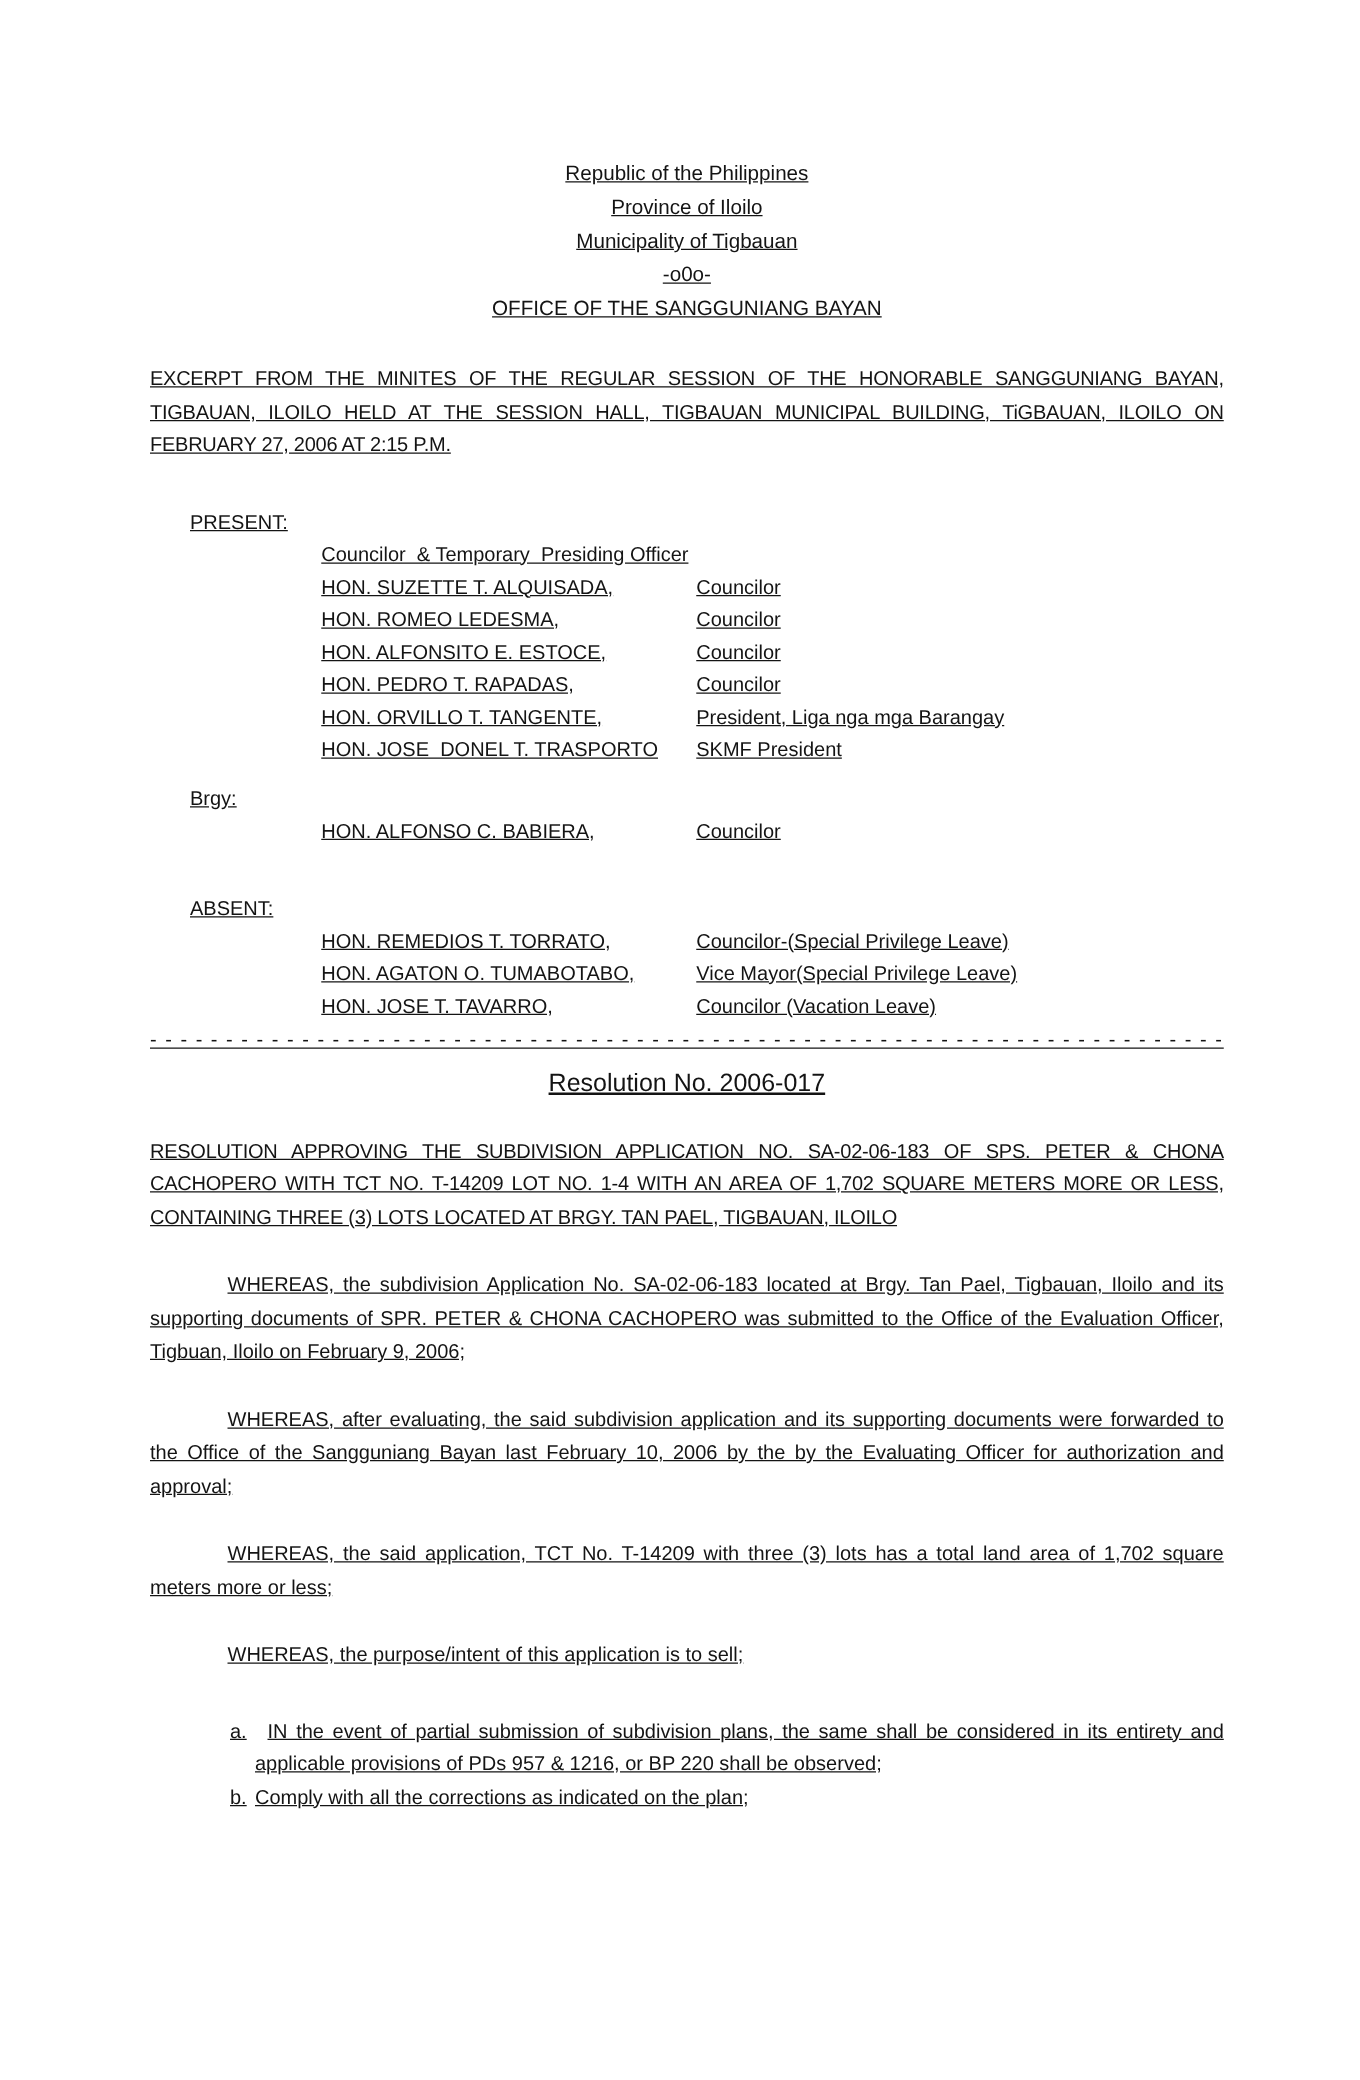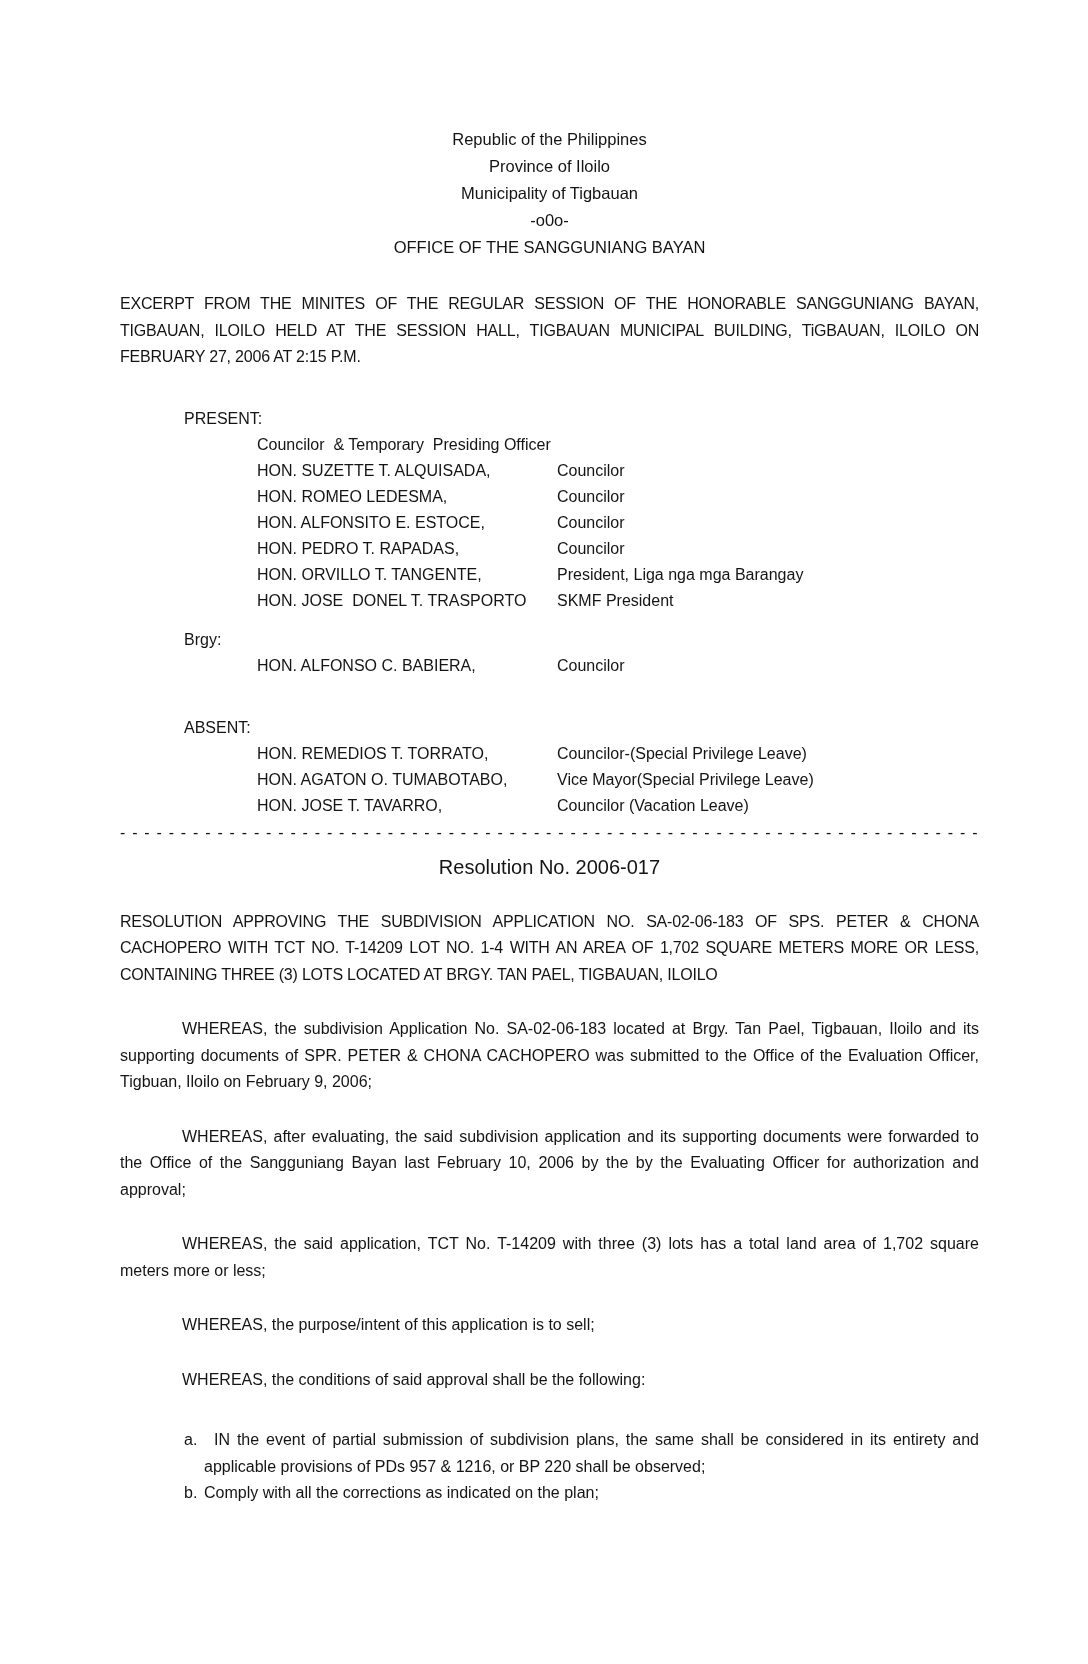--- a/index.html
+++ b/index.html
@@ -6,29 +6,30 @@
   body {
     width: 1088px; height: 1664px; overflow: hidden;
     font-family: "Liberation Sans", "DejaVu Sans", sans-serif;
     color: #141414;
   }
   .page {
     box-sizing: border-box;
     width: 1073px; height: 1664px;
     padding: 126px 94px 0 120px;
     font-size: 16px;
+    text-decoration: underline;
   }
   p { margin: 0; }
   .hdr { text-align: center; line-height: 27px; font-size: 16.5px; }
   .excerpt {
     margin-top: 30px; line-height: 26.5px;
     text-align: justify; letter-spacing: -0.2px;
   }
   .att { line-height: 26px; margin-top: 35px; }
-  .att-label { margin-left: 64px; }
+  .att-label { margin-left: 32px; }
   .att-label.late { margin-top: 13px; }
   .att-label.absent { margin-top: 36px; }
   .att-row { display: flex; padding-left: 137px; }
   .att-name { flex: 0 0 300px; white-space: pre-wrap; }
   .att-role { white-space: pre-wrap; }
   .divider {
     margin-top: 3px; white-space: nowrap; overflow: hidden;
     letter-spacing: 1.2px; line-height: 22px; width: 100%;
   }
   .resno { text-align: center; margin-top: 11px; font-size: 20px; line-height: 24px; }
@@ -116,21 +117,20 @@
   <div class="divider">- - - - - - - - - - - - - - - - - - - - - - - - - - - - - - - - - - - - - - - - - - - - - - - - - - - - - - - - - - - - - - - - - - - - - - - - - - - - - - - - - - - - - - - - </div>
 
   <div class="resno">Resolution No. 2006-017</div>
 
   <p class="res-title">RESOLUTION APPROVING THE SUBDIVISION APPLICATION NO. SA-02-06-183 OF SPS. PETER &amp; CHONA CACHOPERO WITH TCT NO. T-14209 LOT NO. 1-4 WITH AN AREA OF 1,702 SQUARE METERS MORE OR LESS, CONTAINING THREE (3) LOTS LOCATED AT BRGY. TAN PAEL, TIGBAUAN, ILOILO</p>
 
   <p class="para">WHEREAS, the subdivision Application No. SA-02-06-183 located at Brgy. Tan Pael, Tigbauan, Iloilo and its supporting documents of SPR. PETER &amp; CHONA CACHOPERO was submitted to the Office of the Evaluation Officer, Tigbuan, Iloilo on February 9, 2006;</p>
   <p class="para">WHEREAS, after evaluating, the said subdivision application and its supporting documents were forwarded to the Office of the Sangguniang Bayan last February 10, 2006 by the  by the Evaluating Officer for authorization and approval;</p>
   <p class="para">WHEREAS, the said application, TCT No. T-14209 with three (3) lots has a total land area of 1,702 square meters more or less;</p>
   <p class="para">WHEREAS, the purpose/intent of this application is to sell;</p>
-  <p class="para">WHEREAS, the conditions of said approval shall be the following:</p>
 
   <div class="conds">
     <div class="cond first">
       <div class="cond-marker">a.</div>
       <div class="cond-text">IN the event of partial submission of subdivision plans, the same shall be considered in its entirety and applicable provisions of PDs 957 &amp; 1216, or BP 220 shall be observed;</div>
     </div>
     <div class="cond">
       <div class="cond-marker">b.</div>
       <div class="cond-text">Comply with all the corrections as indicated on the plan;</div>
     </div>

